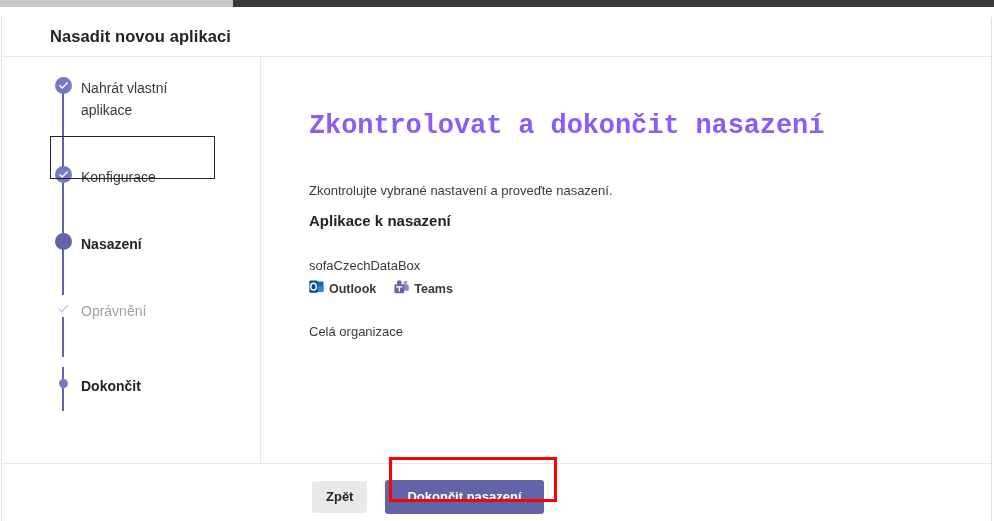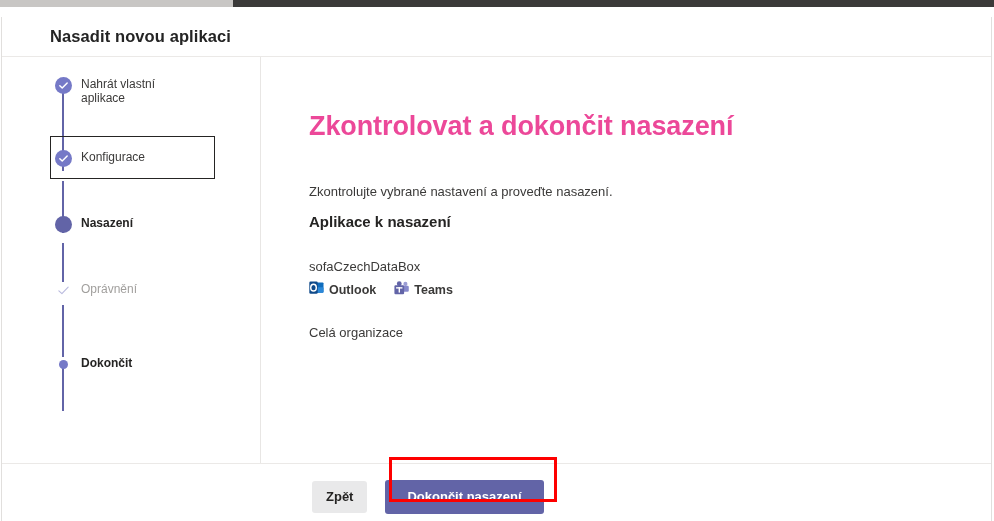--- a/index.html
+++ b/index.html
@@ -102,22 +102,22 @@
   }
   
   .connector {
     position: absolute;
     left: 11px;
     width: 2px;
     background: #6264a7;
     z-index: 0;
   }
   .step-label {
-    font-size: 12px;
-    line-height: 14px;
+    font-size: 14px;
+    line-height: 22px;
     color: #3b3a39;
     padding-left: 6px;
     padding-top: 1px;
     white-space: pre-line;
   }
   .step-label.bold { font-weight: bold; color: #252423; }
   .step-label.muted { color: #a19f9d; }
 
   .marker {
     position: relative;
@@ -170,23 +170,24 @@
   
   .content-pane {
     flex: 1 1 auto;
     padding: 54px 0 0 48px;
     box-sizing: border-box;
     min-width: 0;
   }
   .page-title {
     font-size: 27px;
     font-weight: bold;
-    color: #ec4899;
+    color: #8b5cf6;
     margin: 0;
     letter-spacing: -0.1px;
+    font-family: Liberation Mono, monospace;
   }
   .page-subtitle {
     font-size: 13px;
     color: #3b3a39;
     margin: 42px 0 0 0;
   }
   .section-heading {
     font-size: 15px;
     font-weight: bold;
     color: #252423;

